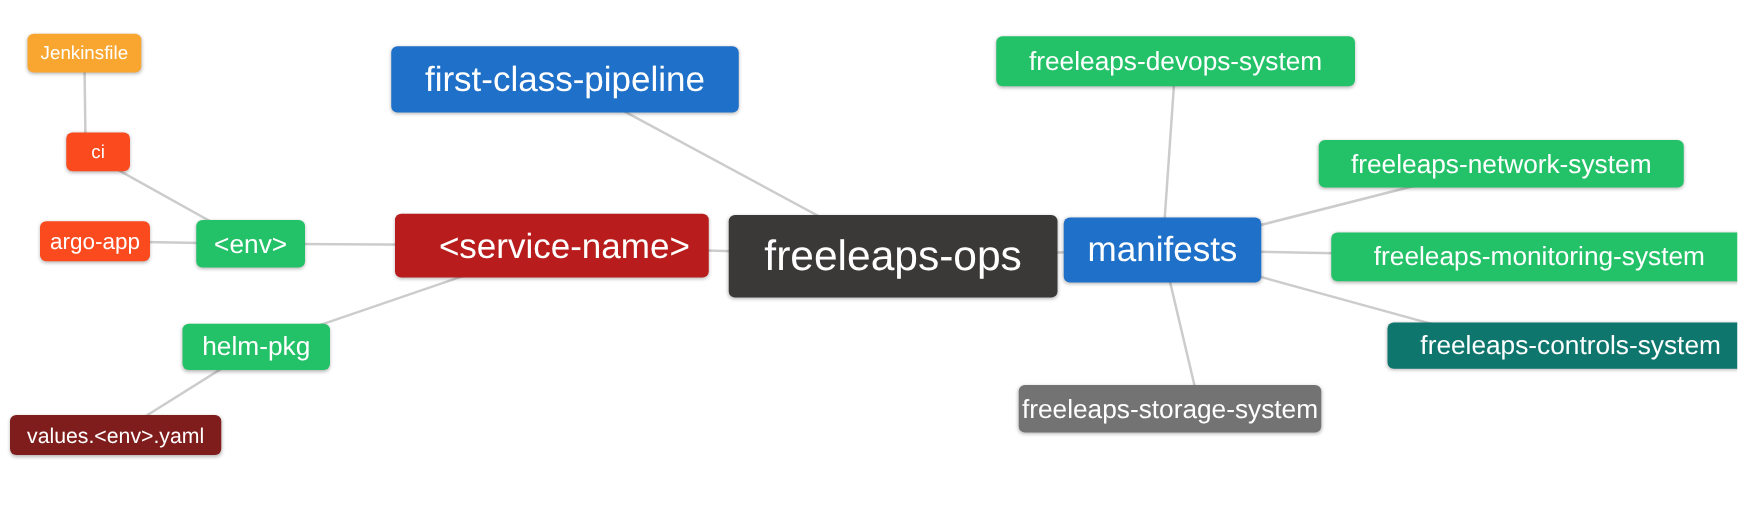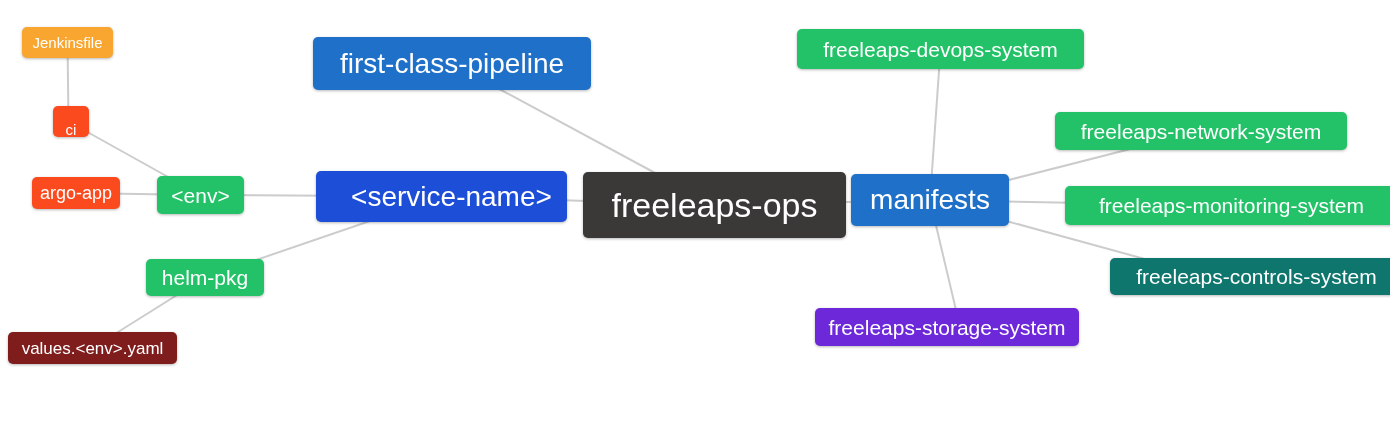--- a/index.html
+++ b/index.html
@@ -56,56 +56,56 @@
       <line x1="930" y1="200" x2="940.5" y2="49" stroke="#cccccc" stroke-width="2"></line>
       <line x1="930" y1="200" x2="1201" y2="131" stroke="#cccccc" stroke-width="2"></line>
       <line x1="930" y1="200" x2="1219.5" y2="205.5" stroke="#cccccc" stroke-width="2"></line>
       <line x1="930" y1="200" x2="1208.5" y2="276.5" stroke="#cccccc" stroke-width="2"></line>
       <line x1="930" y1="200" x2="960" y2="327" stroke="#cccccc" stroke-width="2"></line>
     </svg>
   <div id="nodes-layer">
       <div class="node" style="left: 22px; top: 27px; width: 91px; height: 31px; background: rgb(248, 166, 48); font-size: 15px;">
         <span>Jenkinsfile</span>
       </div>
-      <div class="node" style="left: 53px; top: 106px; width: 36px; height: 31px; background: rgb(251, 74, 30); font-size: 15px; align-items: flex-end;">
+      <div class="node" style="left: 53px; top: 106px; width: 51px; height: 31px; background: rgb(251, 74, 30); font-size: 15px;">
         <span>ci</span>
       </div>
       <div class="node" style="left: 32px; top: 177px; width: 88px; height: 32px; background: rgb(251, 74, 30); font-size: 18px; text-align: right;">
         <span>argo-app</span>
       </div>
       <div class="node" style="left: 157px; top: 176px; width: 87px; height: 38px; background: rgb(36, 194, 104); font-size: 21px;">
         <span>&lt;env&gt;</span>
       </div>
       <div class="node" style="left: 146px; top: 259px; width: 118px; height: 37px; background: rgb(36, 194, 104); font-size: 21px;">
         <span>helm-pkg</span>
       </div>
       <div class="node" style="left: 8px; top: 332px; width: 169px; height: 32px; background: #7f1d1d; font-size: 17px;">
         <span>values.&lt;env&gt;.yaml</span>
       </div>
       <div class="node" style="left: 313px; top: 37px; width: 278px; height: 53px; background: rgb(30, 112, 200); font-size: 28px;">
         <span>first-class-pipeline</span>
       </div>
-      <div class="node" style="left: 316px; top: 171px; width: 251px; height: 51px; background: #1d4ed8; font-size: 28px; padding-left: 20px;">
+      <div class="node" style="left: 316px; top: 171px; width: 251px; height: 51px; background: #b91c1c; font-size: 28px; padding-left: 20px;">
         <span>&lt;service-name&gt;</span>
       </div>
       <div class="node" style="left: 583px; top: 172px; width: 263px; height: 66px; background: rgb(59, 56, 56); font-size: 34px;">
         <span>freeleaps-ops</span>
       </div>
       <div class="node" style="left: 851px; top: 174px; width: 158px; height: 52px; background: rgb(30, 112, 200); font-size: 28px;">
         <span>manifests</span>
       </div>
       <div class="node" style="left: 797px; top: 29px; width: 287px; height: 40px; background: rgb(36, 194, 104); font-size: 21px;">
         <span>freeleaps-devops-system</span>
       </div>
       <div class="node" style="left: 1055px; top: 112px; width: 292px; height: 38px; background: rgb(36, 194, 104); font-size: 21px;">
         <span>freeleaps-network-system</span>
       </div>
       <div class="node" style="left: 1053px; top: 186px; width: 333px; height: 39px; background: rgb(36, 194, 104); font-size: 21px; margin-left: 12px;">
         <span>freeleaps-monitoring-system</span>
       </div>
       <div class="node" style="left: 1062px; top: 258px; width: 293px; height: 37px; background: #0f766e; font-size: 21px; margin-left: 48px;">
         <span>freeleaps-controls-system</span>
       </div>
-      <div class="node" style="left: 815px; top: 308px; width: 264px; height: 38px; background: #6d28d9; font-size: 21px;">
+      <div class="node" style="left: 815px; top: 308px; width: 242px; height: 38px; background: #737373; font-size: 21px;">
         <span>freeleaps-storage-system</span>
       </div>
     </div>
 </div>
 
 </body></html>

